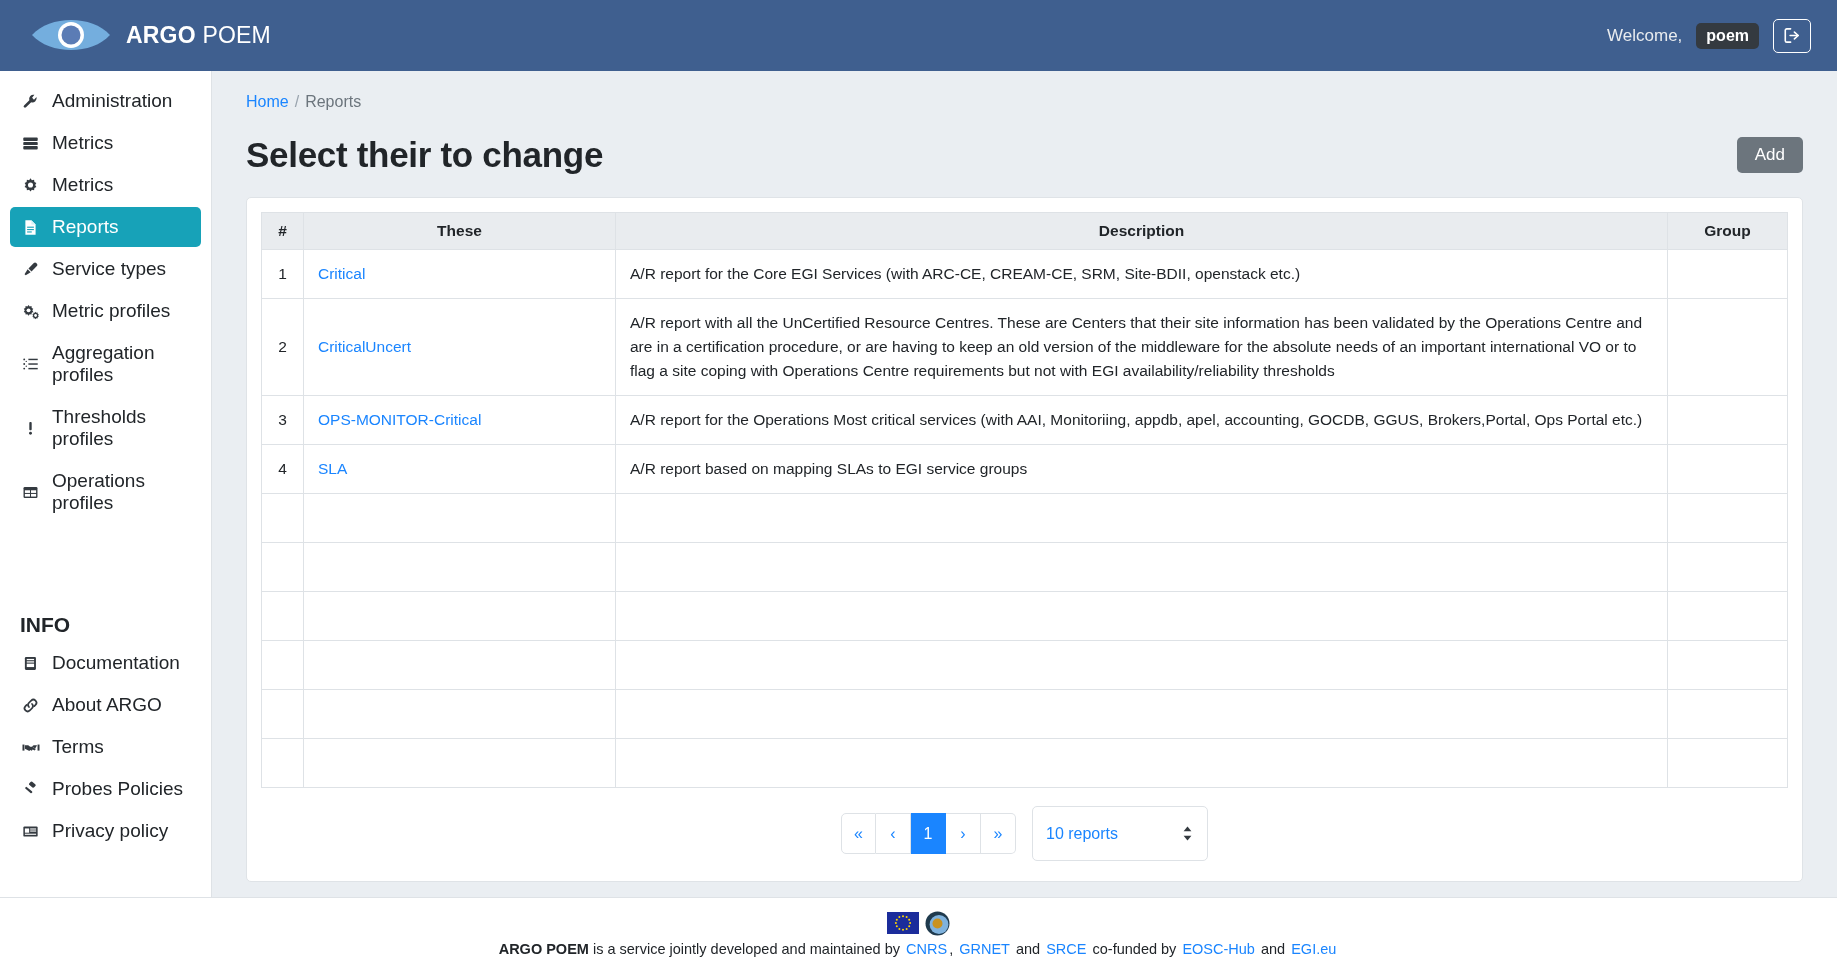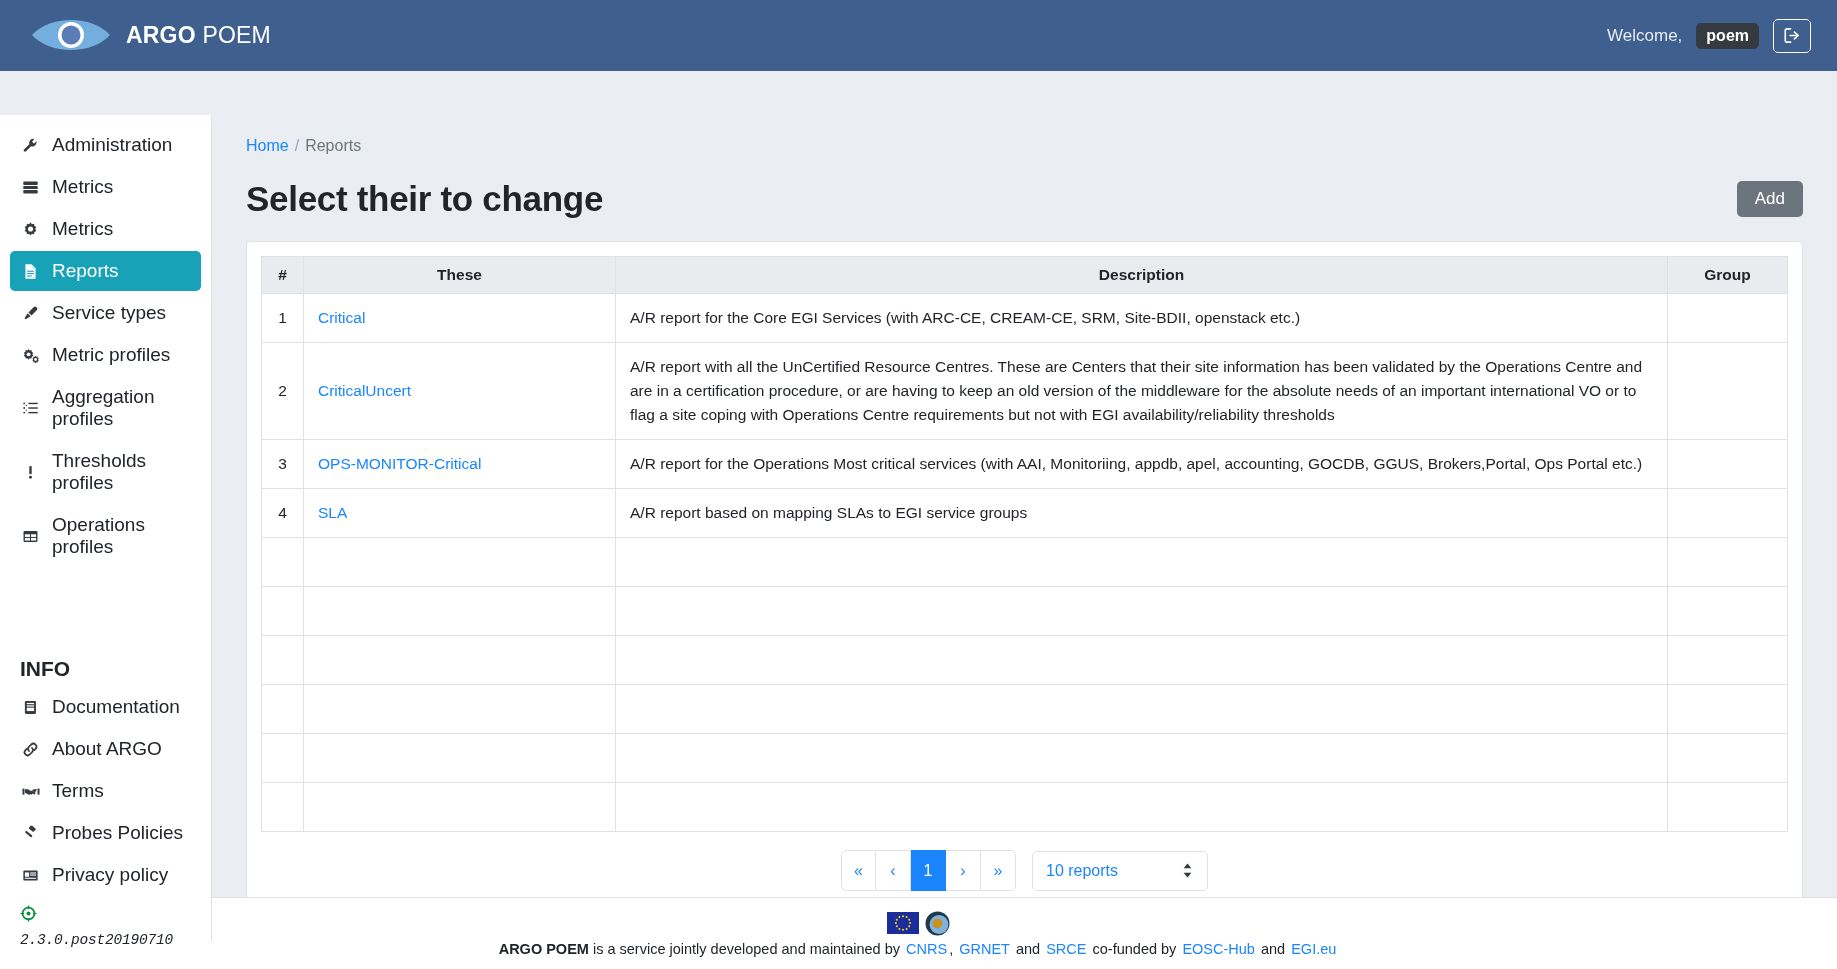--- a/index.html
+++ b/index.html
@@ -4,21 +4,21 @@
 <style>
   * { box-sizing: border-box; }
   html, body { margin:0; padding:0; }
   body {
     width:1837px; height:969px;
     font-family:"Liberation Sans", sans-serif;
     background:#eaeef2;
     color:#212529;
     overflow:hidden;
   }
-  .app { width:1837px; height:969px; display:flex; flex-direction:column;gap:44px; }
+  .app { width:1837px; height:969px; display:flex; flex-direction:column; }
 
   
   .navbar {
     height:71px; background:#3f5f8f; display:flex; align-items:center;
     padding:0 26px 0 30px; flex:0 0 71px; justify-content:space-between;
   }
   .brand { display:flex; align-items:center; gap:14px; }
   .brand-logo { width:82px; height:46px; display:block; }
   .brand-text { font-size:23px; color:#fff; letter-spacing:.2px; }
   .brand-text .b { font-weight:bold; }
@@ -97,21 +97,21 @@
   .pagination { display:flex; }
   .pg {
     min-width:35px; height:41px; border:1px solid #dee2e6; border-left:none;
     display:flex; align-items:center; justify-content:center;
     font-size:16px; color:#1a85ff; background:#fff; cursor:pointer; padding:0 10px;
   }
   .pg:first-child { border-left:1px solid #dee2e6; border-radius:5px 0 0 5px; }
   .pg:last-child { border-radius:0 5px 5px 0; }
   .pg.active { background:#1a85ff; border-color:#1a85ff; color:#fff; font-weight:normal; }
   .page-size {
-    width:176px; height:40px; border:1px solid #dee2e6; border-radius:5px;
+    width:176px; height:55px; border:1px solid #dee2e6; border-radius:5px;
     background:#fff; color:#1a85ff; font-size:16px; font-family:inherit;
     display:flex; align-items:center; justify-content:space-between;
     padding:0 13px; cursor:pointer;text-align:right;
   }
 
   
   .footer {
     flex:0 0 auto; background:#fff; border-top:1px solid #dee2e6;
     height:72px; display:flex; flex-direction:column; align-items:center;
     justify-content:center; gap:5px; width:1837px;
@@ -311,31 +311,20 @@
                 <rect x="3.4" y="6.4" width="5" height="5" fill="#fff"></rect>
                 <rect x="9.6" y="6.4" width="7" height="1.3" fill="#fff"></rect>
                 <rect x="9.6" y="8.8" width="7" height="1.3" fill="#fff"></rect>
                 <rect x="3.4" y="12.6" width="13.2" height="1.3" fill="#fff"></rect>
               </svg>
           </span>
           <span>Privacy policy</span>
         </li>
       </ul>
 
-      <div class="ver-wrap">
-        <svg width="17" height="17" viewBox="0 0 20 20">
-          <circle cx="10" cy="10" r="7" fill="none" stroke="#0a8f3c" stroke-width="2"></circle>
-          <circle cx="10" cy="10" r="2.4" fill="#0a8f3c"></circle>
-          <rect x="9.2" y="0.6" width="1.6" height="4" fill="#0a8f3c"></rect>
-          <rect x="9.2" y="15.4" width="1.6" height="4" fill="#0a8f3c"></rect>
-          <rect x="0.6" y="9.2" width="4" height="1.6" fill="#0a8f3c"></rect>
-          <rect x="15.4" y="9.2" width="4" height="1.6" fill="#0a8f3c"></rect>
-        </svg>
-        <div class="ver-text">2.3.0.post20190710</div>
-      </div>
     </div>
 
     <div class="main">
 
       <div class="breadcrumb">
         <a href="#">Home</a><span class="sep">/</span><span>Reports</span>
       </div>
 
       <div class="title-row">
         <h1 class="page-title">Select their to change</h1>

